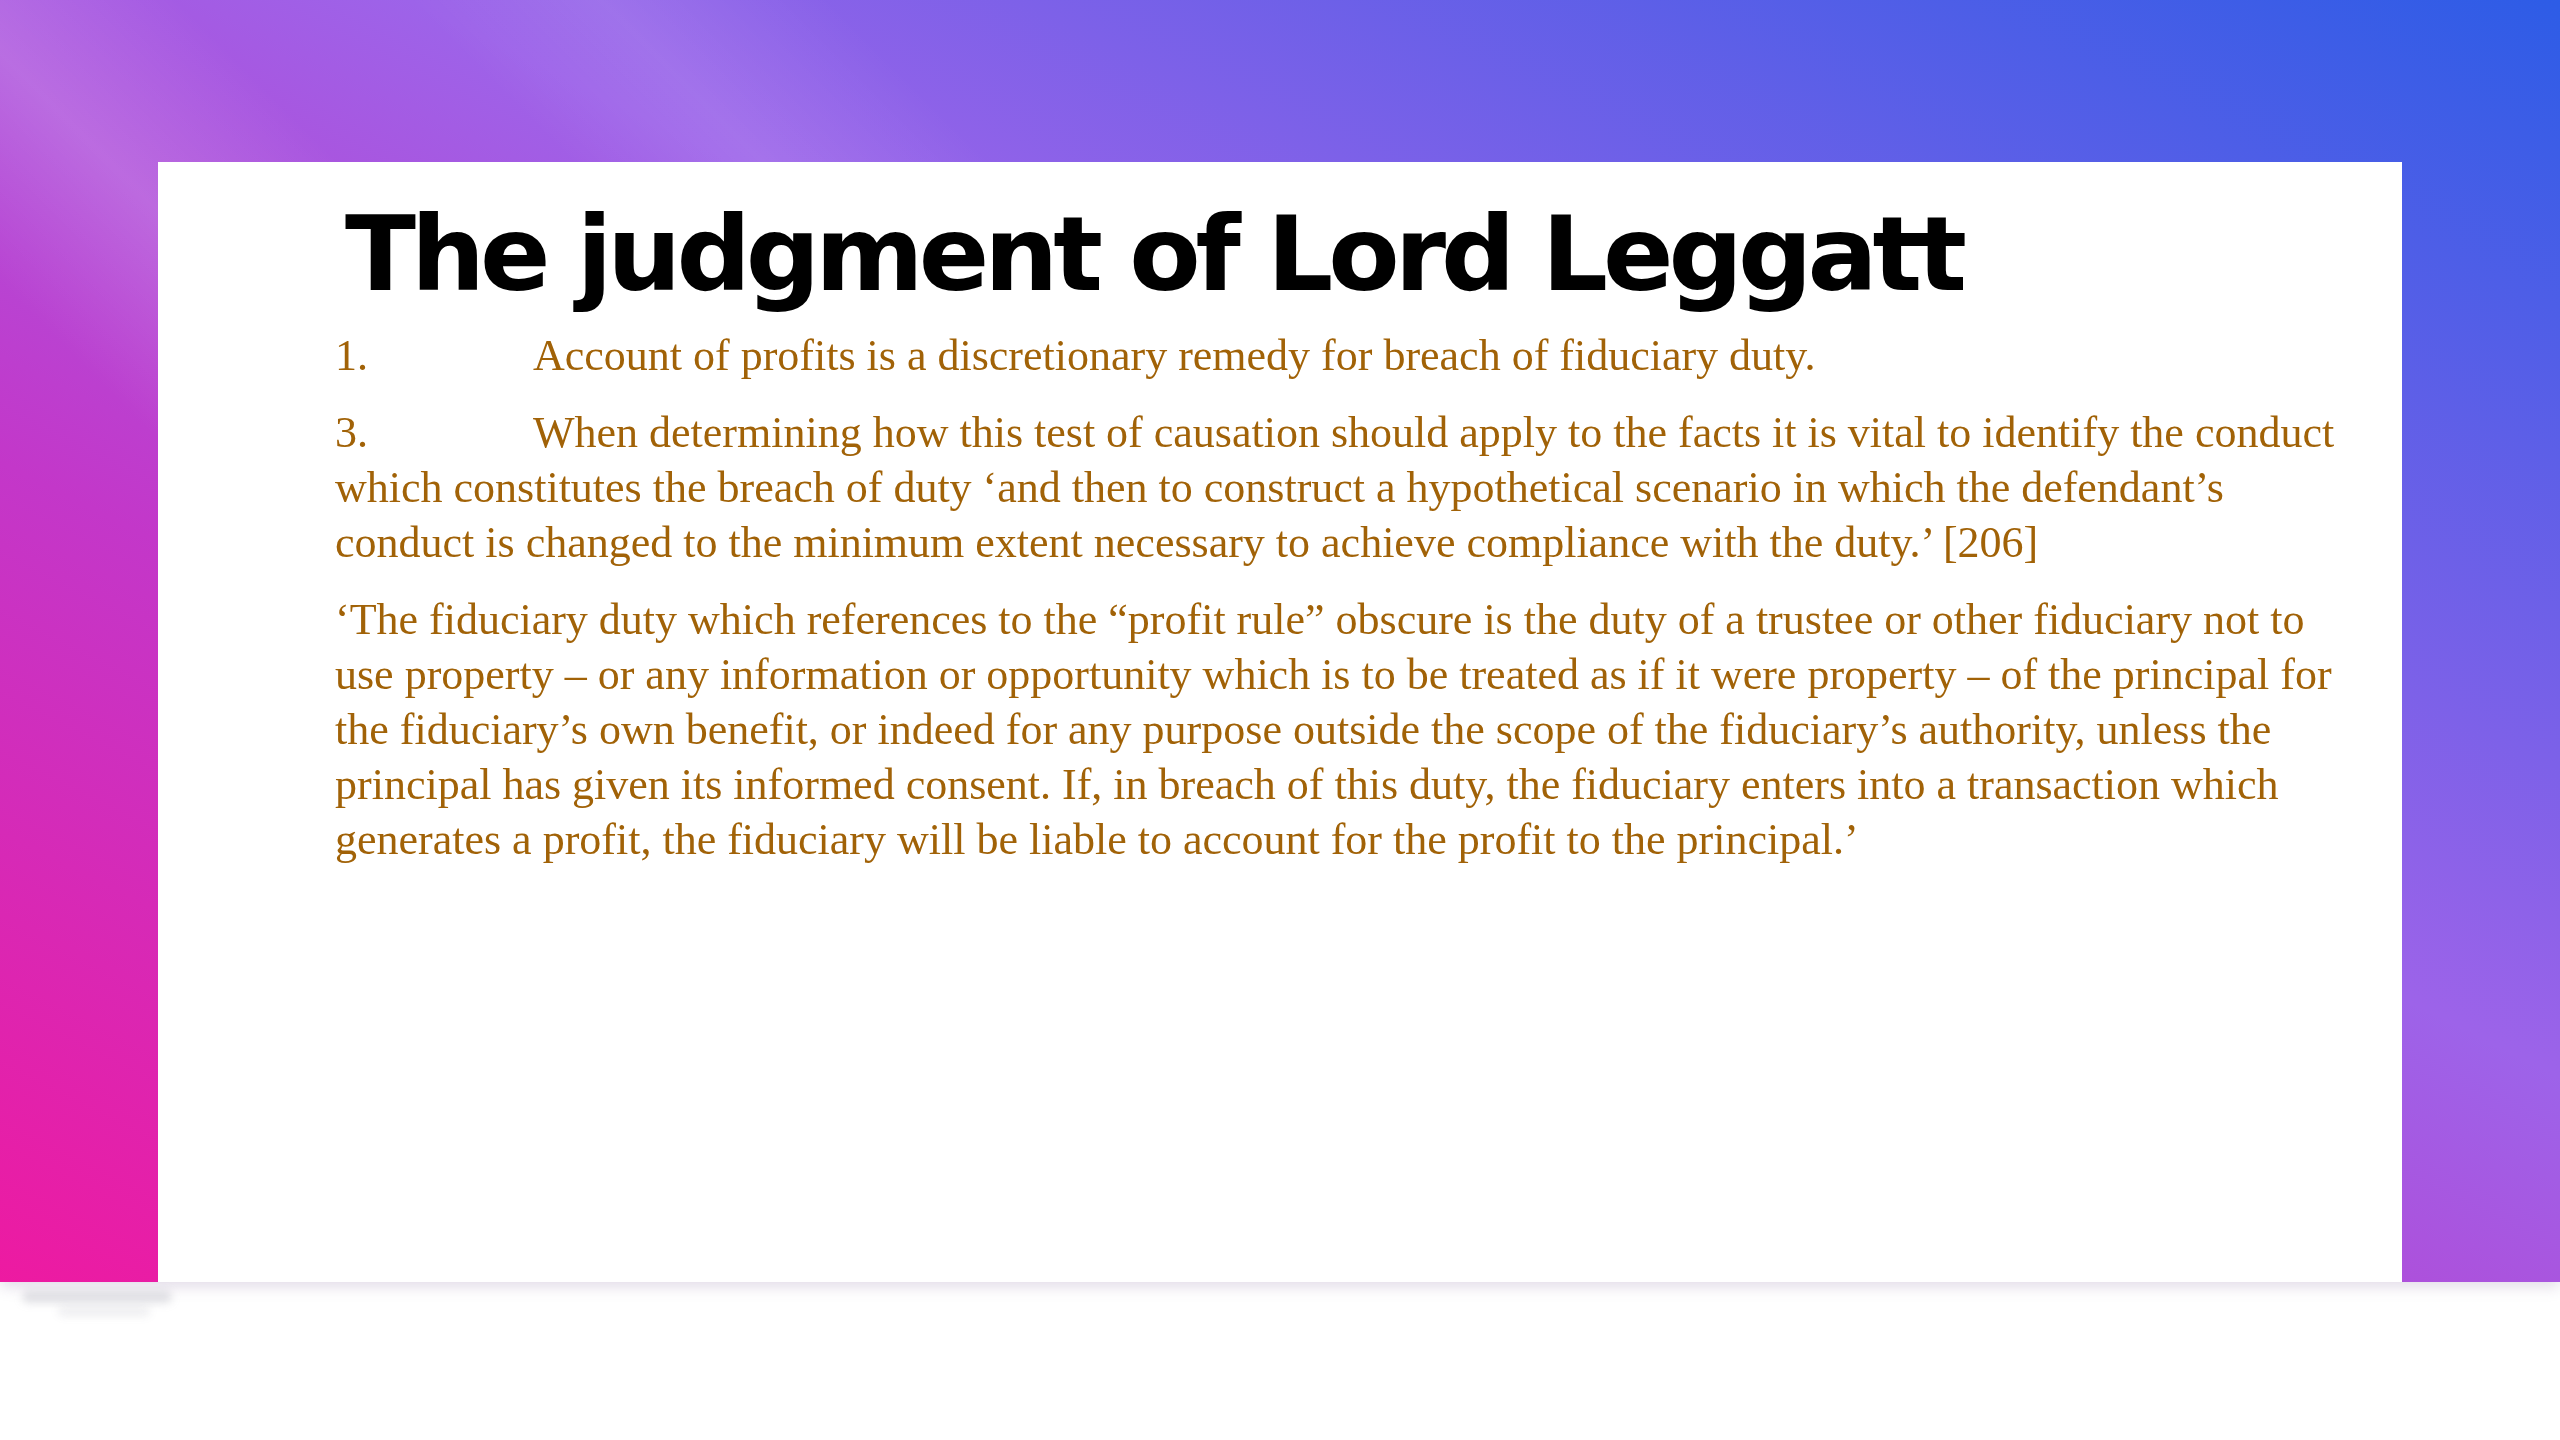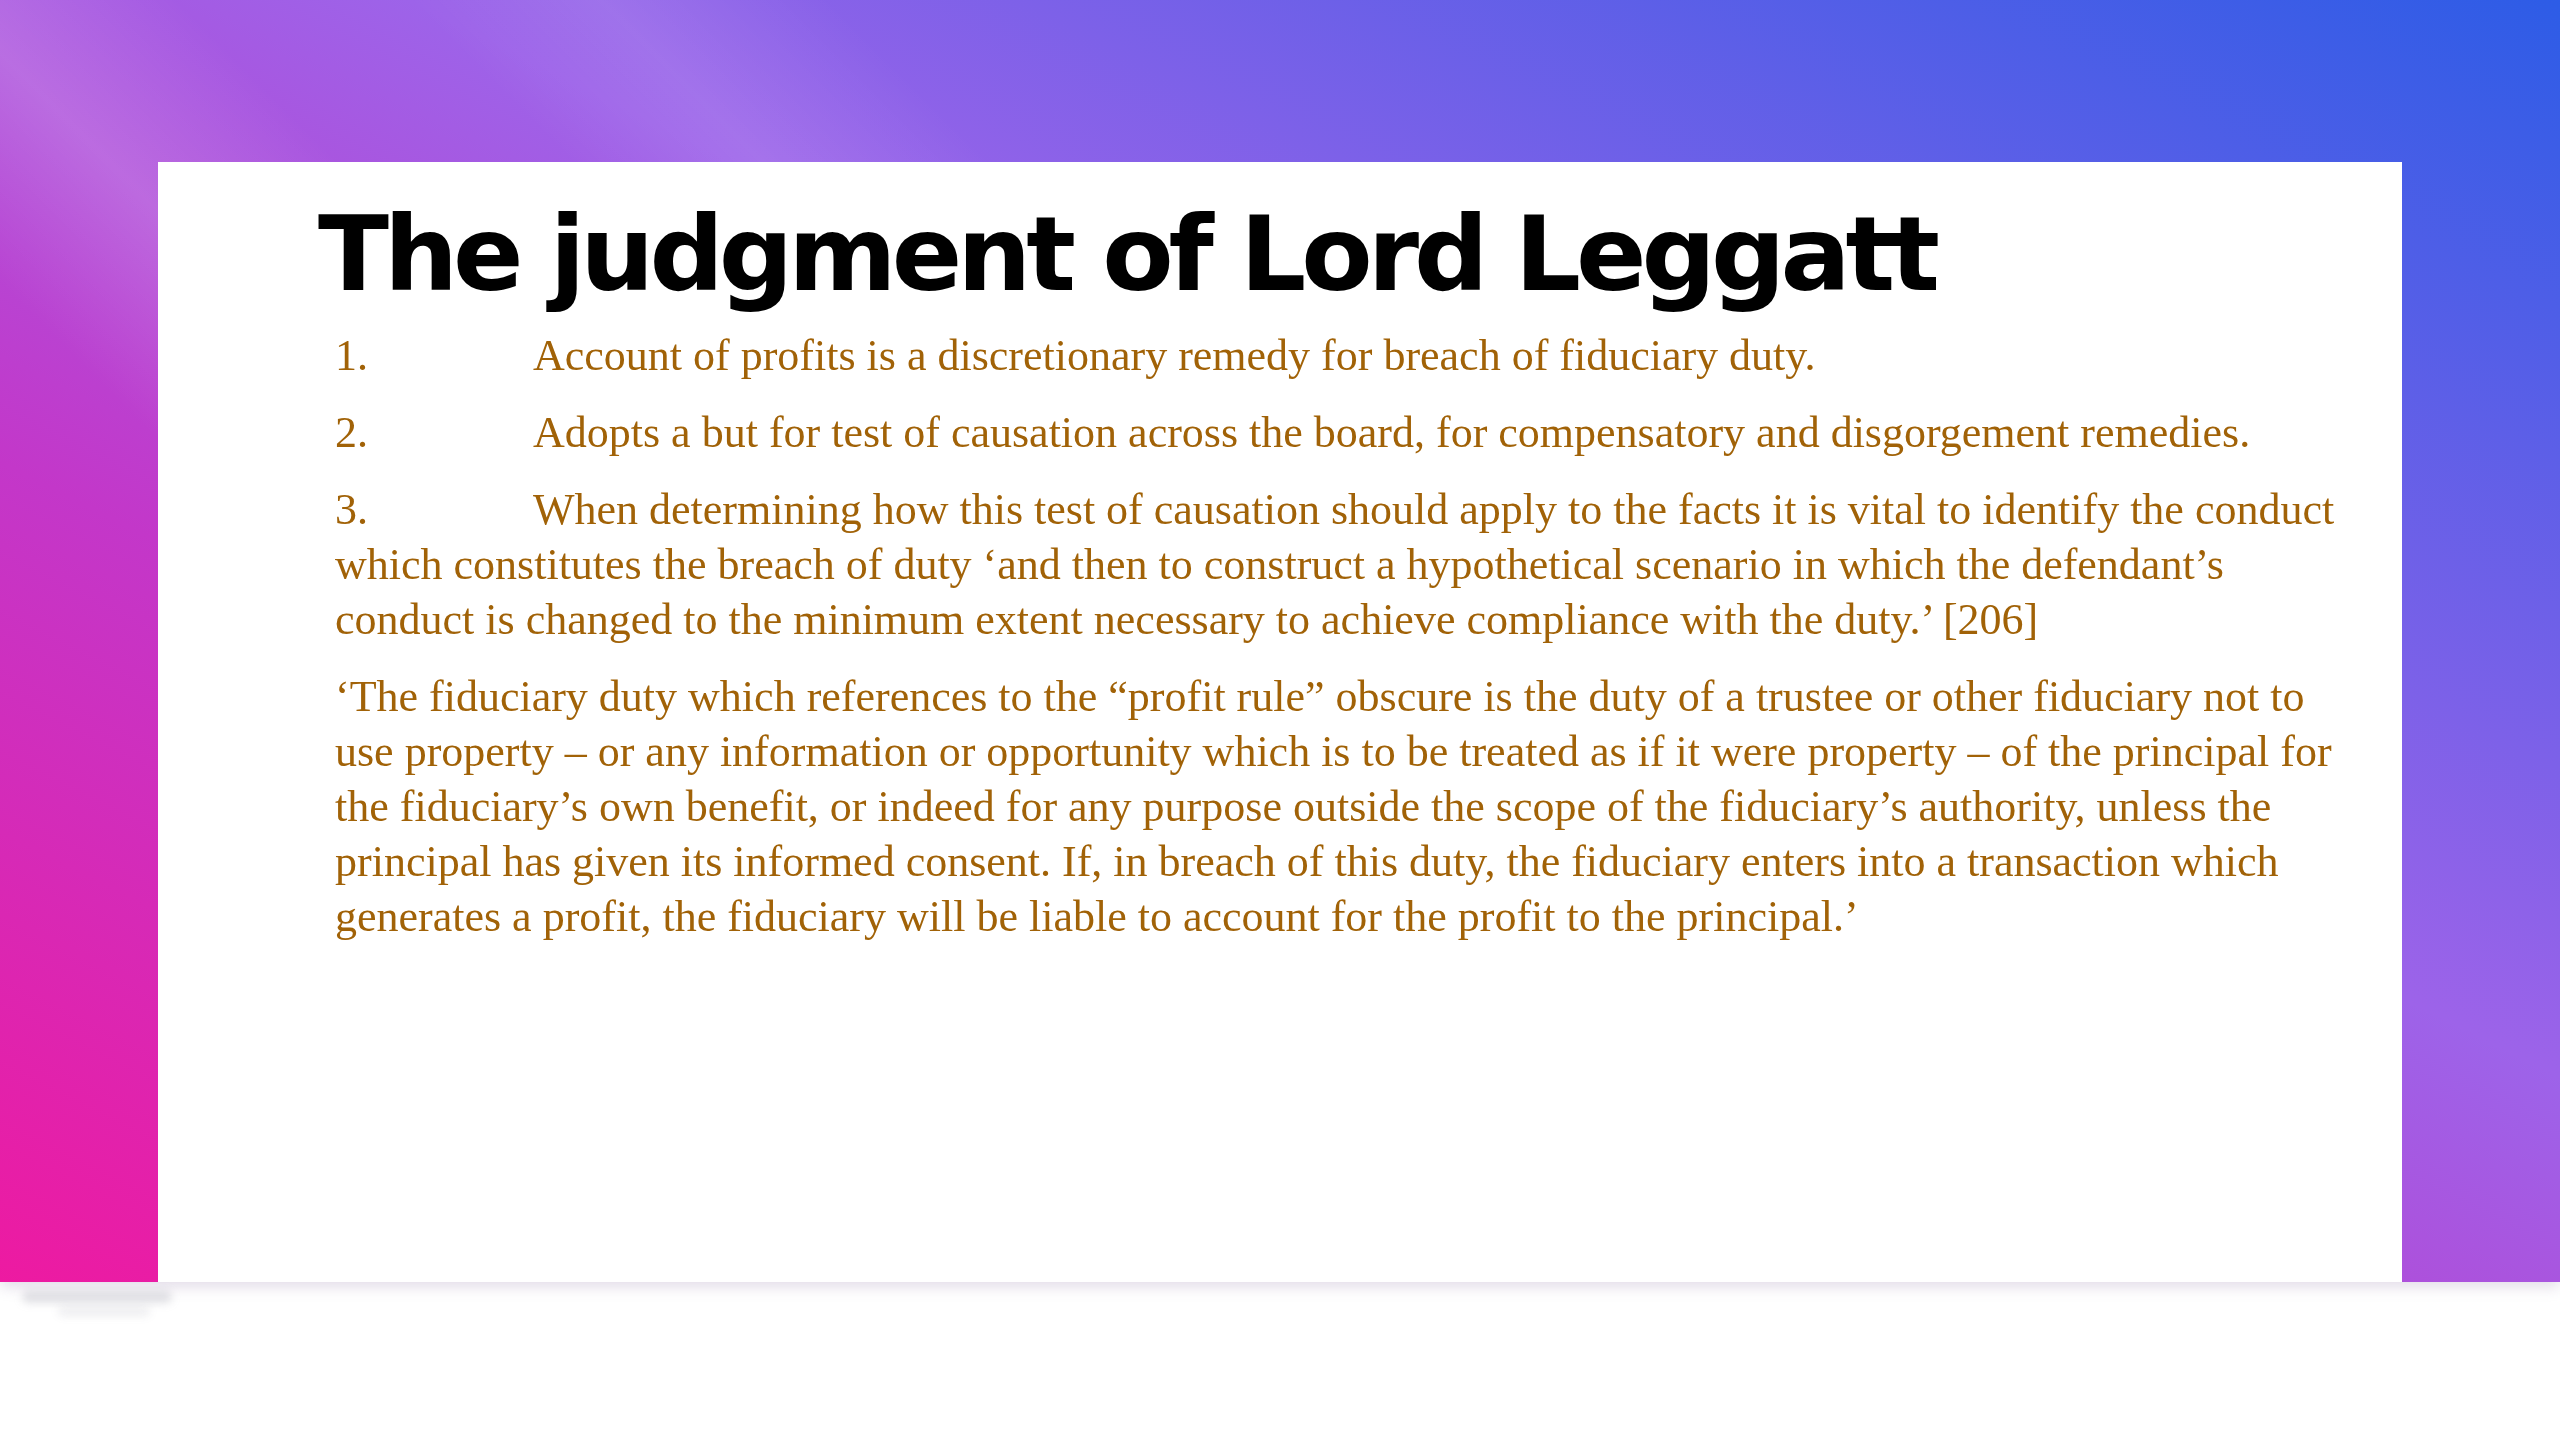--- a/index.html
+++ b/index.html
@@ -44,21 +44,21 @@
   .panel {
     position: absolute;
     left: 158px;
     top: 162px;
     width: 2244px;
     height: 1120px;
     background: #ffffff;
   }
   .title {
     position: absolute;
-    left: 160px;
+    left: 187px;
     top: 34px;
     margin: 0;
     color: #000000;
     font-family: "DejaVu Sans", sans-serif;
     font-weight: bold;
     font-size: 104px;
     line-height: 1.12;
     letter-spacing: -5px;
     white-space: nowrap;
   }
@@ -97,21 +97,20 @@
     <div class="gradient-sheen"></div>
   </div>
 
   <div class="panel">
     <h1 class="title">The judgment of Lord Leggatt</h1>
 
     <div class="slide-body">
 
       <p class="item"><span class="num">1.</span><span>Account of profits is a discretionary remedy for breach of fiduciary duty.</span></p>
 
-      <p class="item"><span class="num">2.</span><span>Adopts a but for test of causation across the board, for compensatory and disgorgement remedies.</span></p>
 
       <p class="item"><span class="num">3.</span><span>When determining how this test of causation should apply to the facts it is vital to identify the conduct which constitutes the breach of duty ‘and then to construct a hypothetical scenario in which the defendant’s conduct is changed to the minimum extent necessary to achieve compliance with the duty.’ [206]</span></p>
 
 
       <p class="quote">‘The fiduciary duty which references to the “profit rule” obscure is the duty of a trustee or other fiduciary not to use property – or any information or opportunity which is to be treated as if it were property – of the principal for the fiduciary’s own benefit, or indeed for any purpose outside the scope of the fiduciary’s authority, unless the principal has given its informed consent. If, in breach of this duty, the fiduciary enters into a transaction which generates a profit, the fiduciary will be liable to account for the profit to the principal.’</p>
     </div>
   </div>
 
   <div class="smudge smudge-1"></div>
   <div class="smudge smudge-2"></div>

